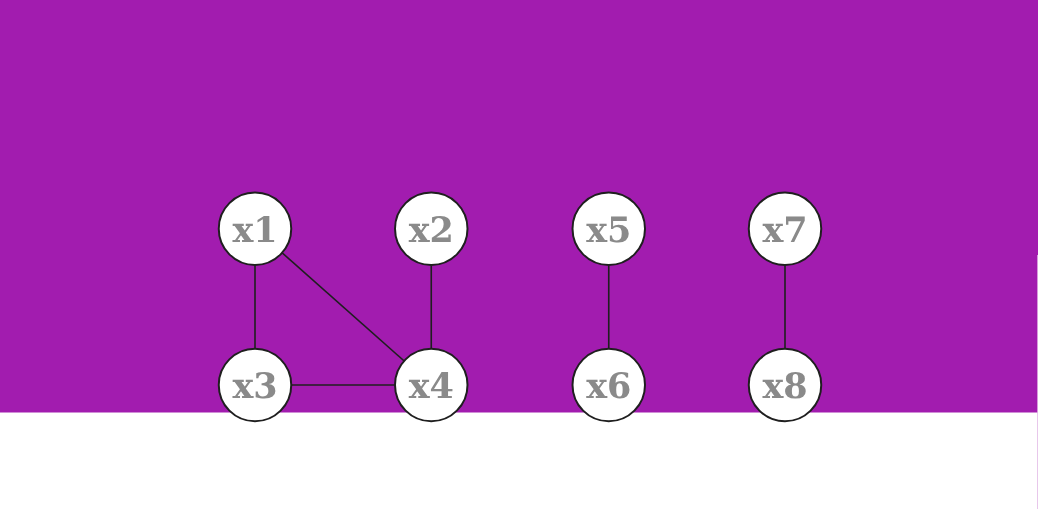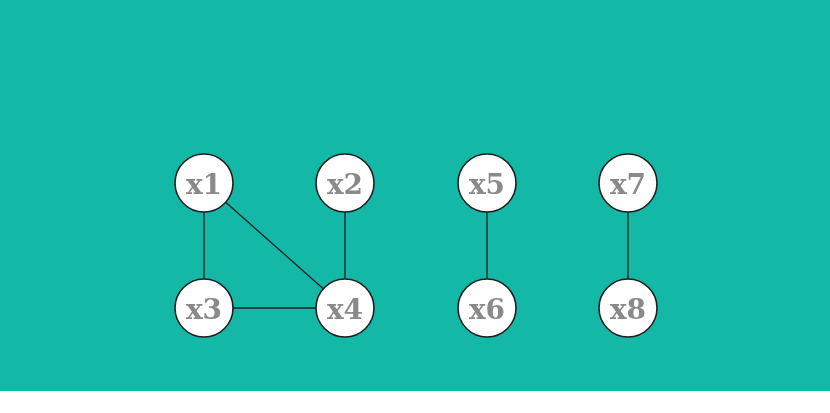--- a/index.html
+++ b/index.html
@@ -7,22 +7,22 @@
     padding: 0;
     background: #ffffff;
     width: 830px;
     height: 413px;
     overflow: hidden;
     font-family: "DejaVu Serif", serif;
   }
   .canvas-wrap {
     position: relative;
     width: 830px;
-    height: 391px;
-    background: #14b8a6;
+    height: 330px;
+    background: #a21caf;
   }
   svg {
     display: block;
   }
   .node-label {
     font-family: "DejaVu Serif", serif;
     font-weight: bold;
     user-select: none;
   }
 </style>

